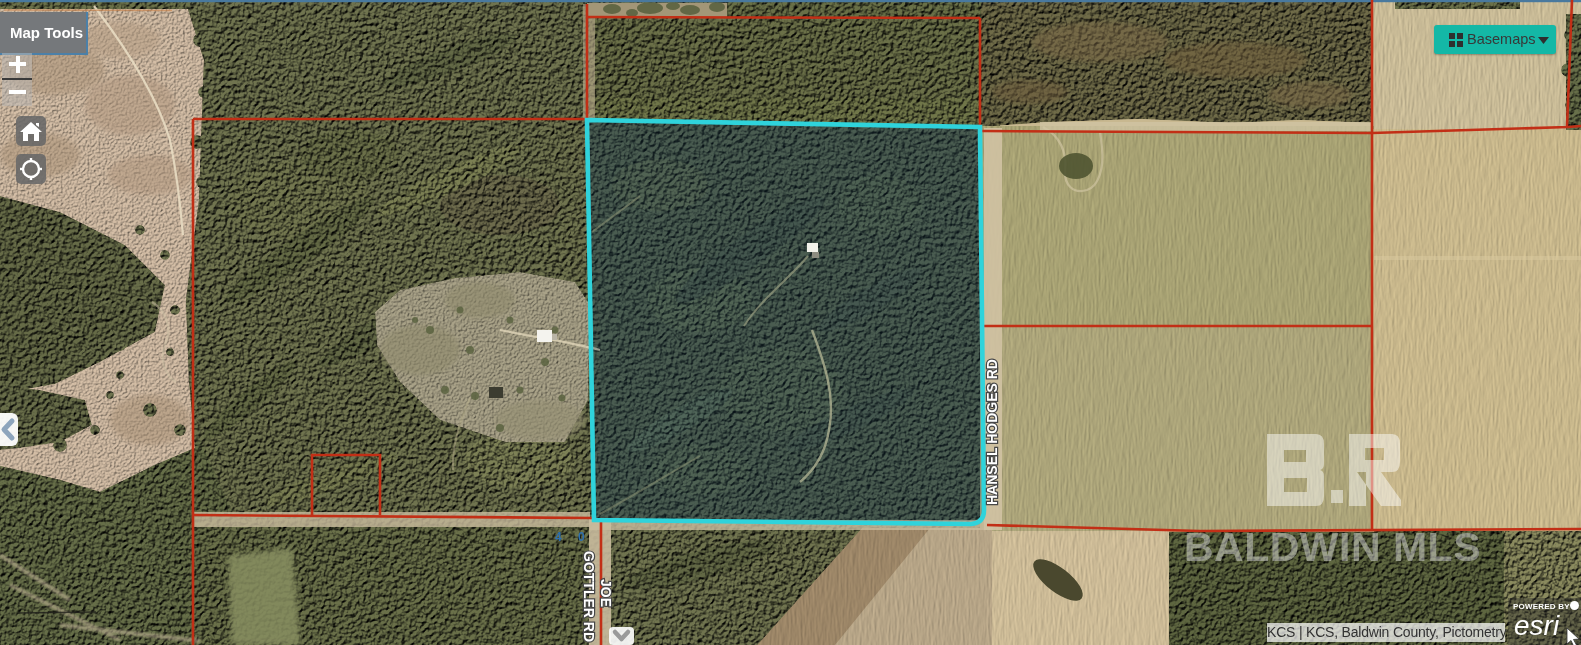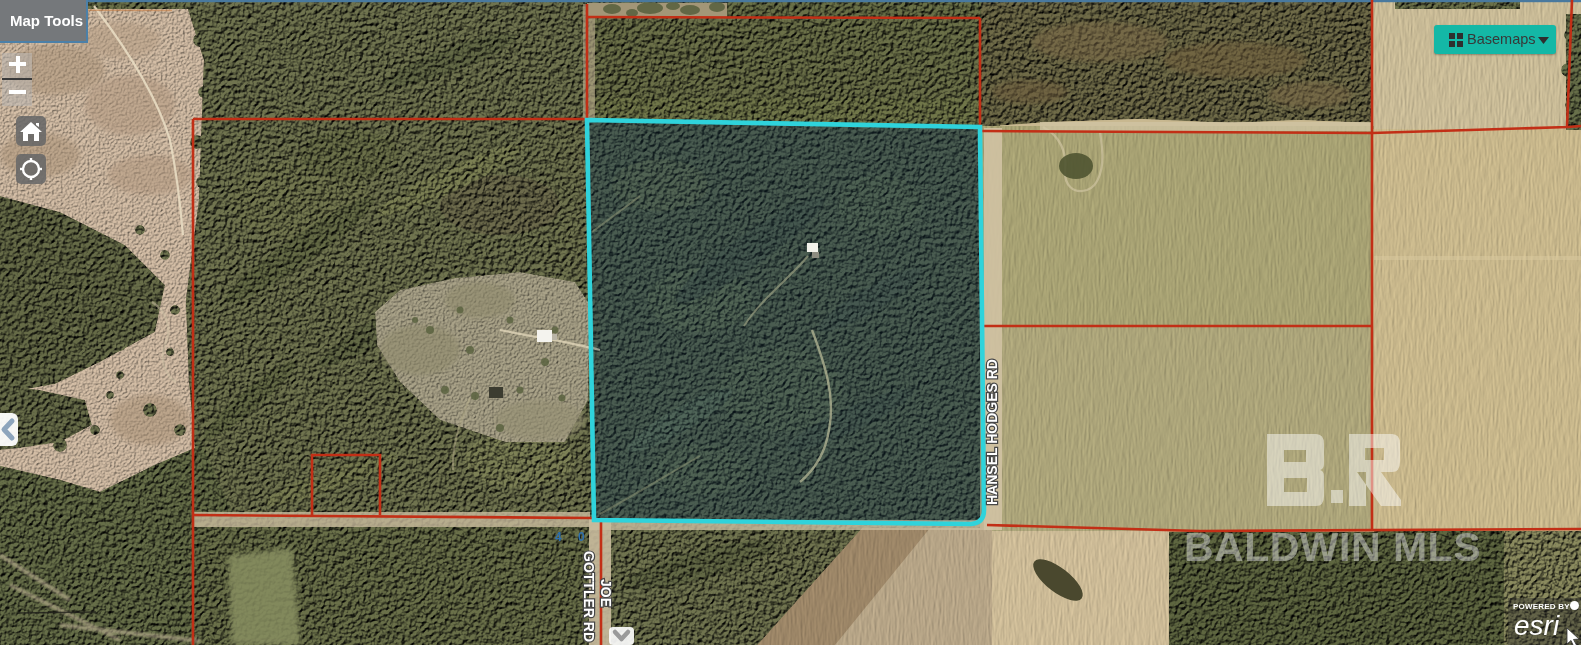--- a/index.html
+++ b/index.html
@@ -297,21 +297,21 @@
 
   <g opacity="0.48" fill="#ffffff">
     <path fill-rule="evenodd" d="M1267,434 H1316 Q1324,434 1324,444 V464 Q1324,469 1320,470 Q1324,471 1324,476 V496 Q1324,506 1316,506 H1267 Z M1284,450 V462 H1306 V450 Z M1284,478 V492 H1307 V478 Z"></path>
     <rect x="1331" y="490" width="12" height="13"></rect>
     <path fill-rule="evenodd" d="M1349,434 H1392 Q1400,434 1400,444 V462 Q1400,472 1392,472 H1381 L1401,500 V506 H1381 L1357,472 H1366 V506 H1349 Z M1365,448 V460 H1384 V448 Z"></path>
   </g>
 
   <text x="1184" y="561" font-size="41" font-weight="bold" fill="#dddddd" opacity="0.48" letter-spacing="0.5">BALDWIN MLS</text>
 </svg>
 
-<div class="btn" style="left:0;top:0;width:88px;height:43px;background:#75787b;border-right:2px solid #4c80a8;border-bottom:2px solid #4c80a8;color:#fff;font-size:15px;font-weight:bold;line-height:41px;padding-left:10px;white-space:nowrap;">Map Tools</div>
+<div class="btn" style="left:0;top:12px;width:88px;height:43px;background:#75787b;border-right:2px solid #4c80a8;border-bottom:2px solid #4c80a8;color:#fff;font-size:15px;font-weight:bold;line-height:41px;padding-left:10px;white-space:nowrap;">Map Tools</div>
 
 <div class="btn" style="left:2px;top:53px;width:30px;height:53px;background:rgba(185,182,178,0.55);"></div>
 
 <div class="btn" style="left:9px;top:62px;width:17px;height:4px;background:#fff;"></div>
 <div class="btn" style="left:15.5px;top:55.5px;width:4px;height:17px;background:#fff;"></div>
 
 <div class="btn" style="left:2px;top:78px;width:30px;height:2px;background:#3a3a3a;"></div>
 
 <div class="btn" style="left:9px;top:90px;width:17px;height:4px;background:#fff;"></div>
 
@@ -364,13 +364,14 @@
 
 <div class="btn" style="left:1513px;top:602px;width:68px;height:43px;color:#fff;">
 <div style="font-size:8px;font-weight:bold;letter-spacing:0.2px;white-space:nowrap;">POWERED BY</div>
 <div style="position:absolute;left:1px;top:8px;font-size:28px;font-weight:normal;font-style:italic;letter-spacing:0px;">esri</div>
 <div style="position:absolute;left:57px;top:-1px;width:9px;height:9px;border-radius:50%;background:#fff;"></div>
 <svg style="position:absolute;left:53px;top:26px;" width="16" height="19" viewBox="0 0 16 19">
         <polygon points="1,0 13,11 7.5,11.5 11,18 8,19 5,12.5 1,16" fill="#fff" stroke="#333" stroke-width="0.8"></polygon>
       </svg>
 </div>
 
+<div class="btn" style="left:1267px;top:623px;width:238px;height:19px;background:rgba(255,255,255,0.72);color:#323232;font-size:14px;line-height:19px;text-align:center;letter-spacing:-0.2px;white-space:nowrap;">KCS | KCS, Baldwin County, Pictometry</div>
 </div>
 
 </body></html>

